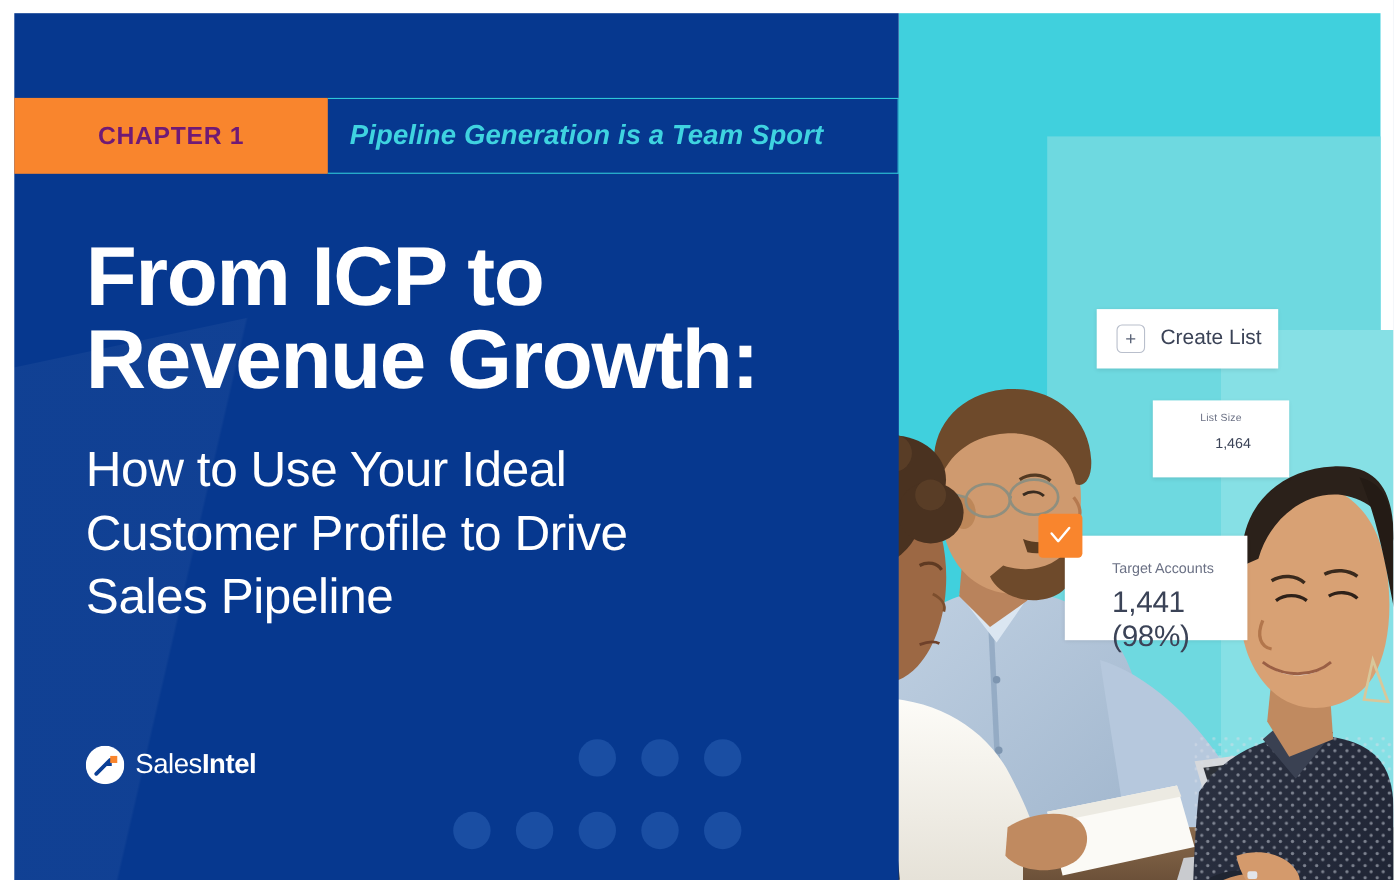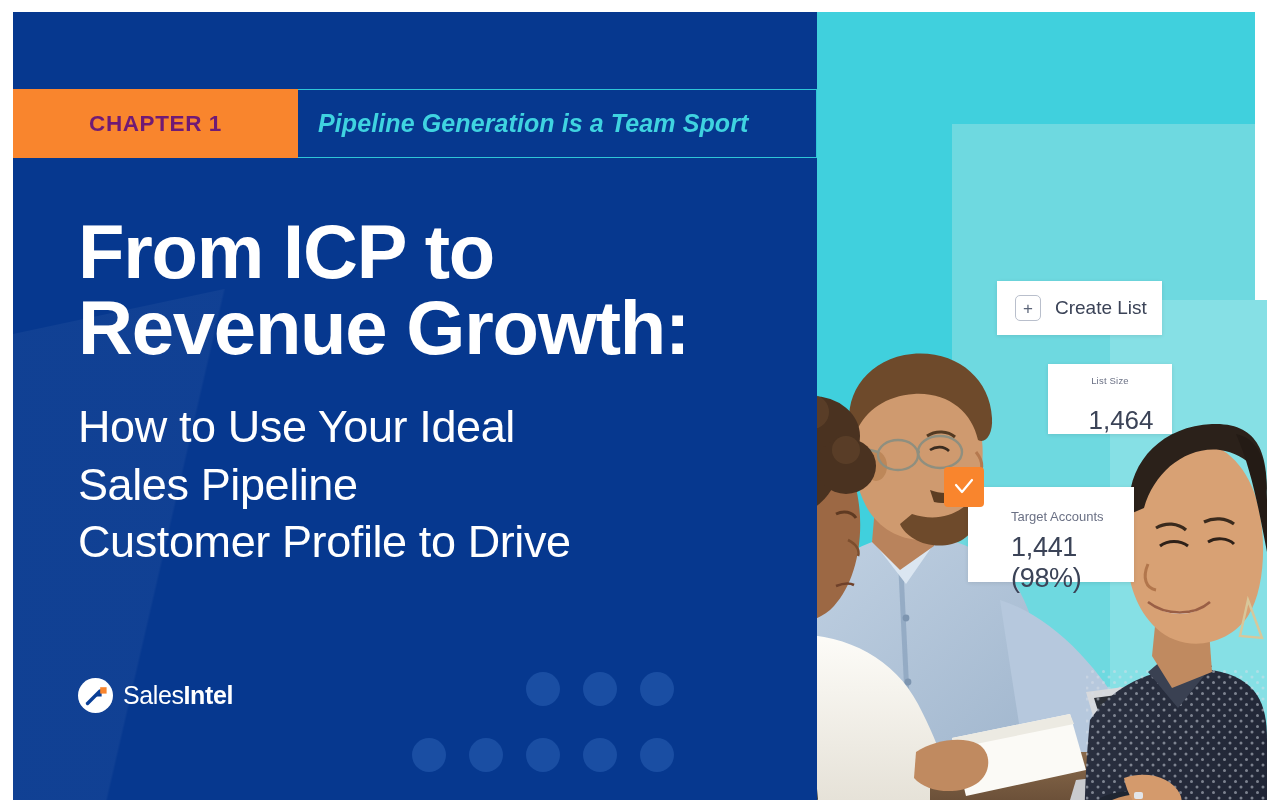--- a/index.html
+++ b/index.html
@@ -185,22 +185,22 @@
     text-align:center;
     padding-top:11px;
   }
   .card-listsize .cap{
     color:#6b7185;
     font-size:9.5px;
     letter-spacing:0.2px;
   }
   .card-listsize .val{
     color:#3b4357;
-    font-size:26px;
-    margin-top:19px;
+    font-size:13px;
+    margin-top:9px;
     padding-left:22px;
   }
 
   .card-target{
     left:968px; top:487px;
     width:166px; height:95px;
     padding:22px 0 0 43px;
   }
   .card-target .cap{
     color:#6b7185;
@@ -445,22 +445,22 @@
     </div>
   </div>
 
   <h1 class="headline">
     <span>From ICP to</span>
     <span>Revenue Growth:</span>
   </h1>
 
   <h2 class="subhead">
     <span>How to Use Your Ideal</span>
+    <span>Customer Profile to Drive</span>
     <span>Sales Pipeline</span>
-    <span>Customer Profile to Drive</span>
   </h2>
 
   <div class="logo">
     <span class="logo-mark">
       <svg width="35" height="35" viewBox="0 0 35 35" xmlns="http://www.w3.org/2000/svg">
         <circle cx="17.5" cy="17.5" r="17.5" fill="#ffffff"></circle>
         <path d="M9.5 25.5 L22 13" stroke="#0a3f96" stroke-width="3.4" stroke-linecap="round"></path>
         <path d="M23.6 10.6 L23.6 18.4 L15.8 18.4 Z" fill="#0a3f96"></path>
         <rect x="22.2" y="9.2" width="6.4" height="6.4" fill="#f9852d"></rect>
       </svg>

